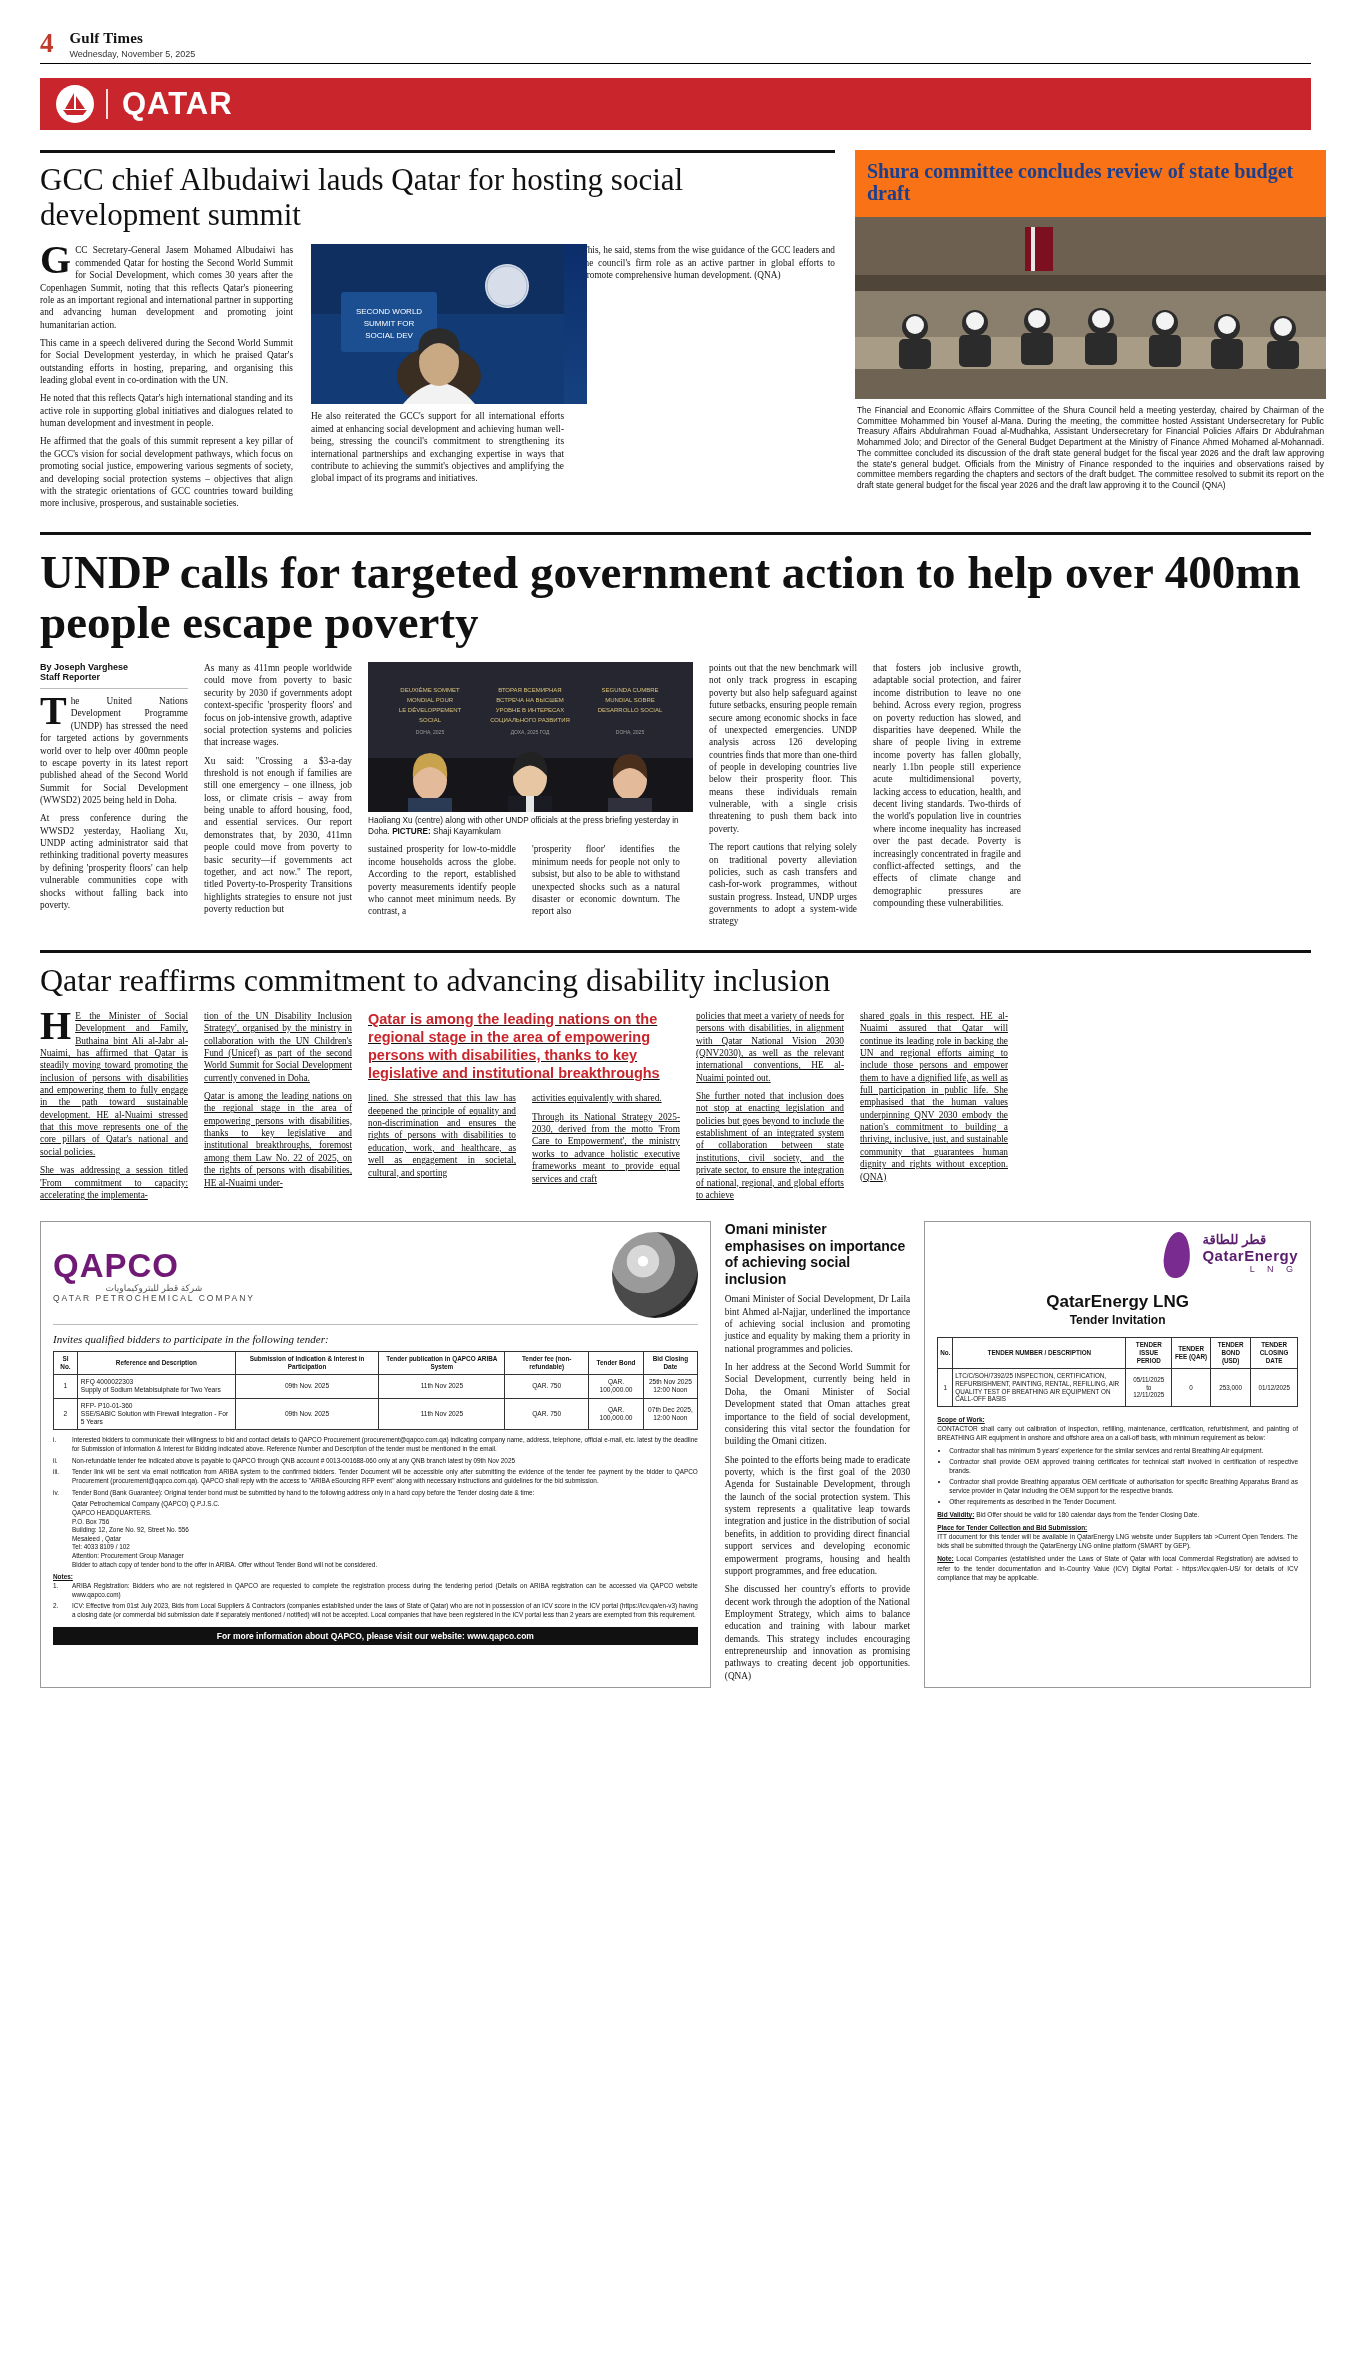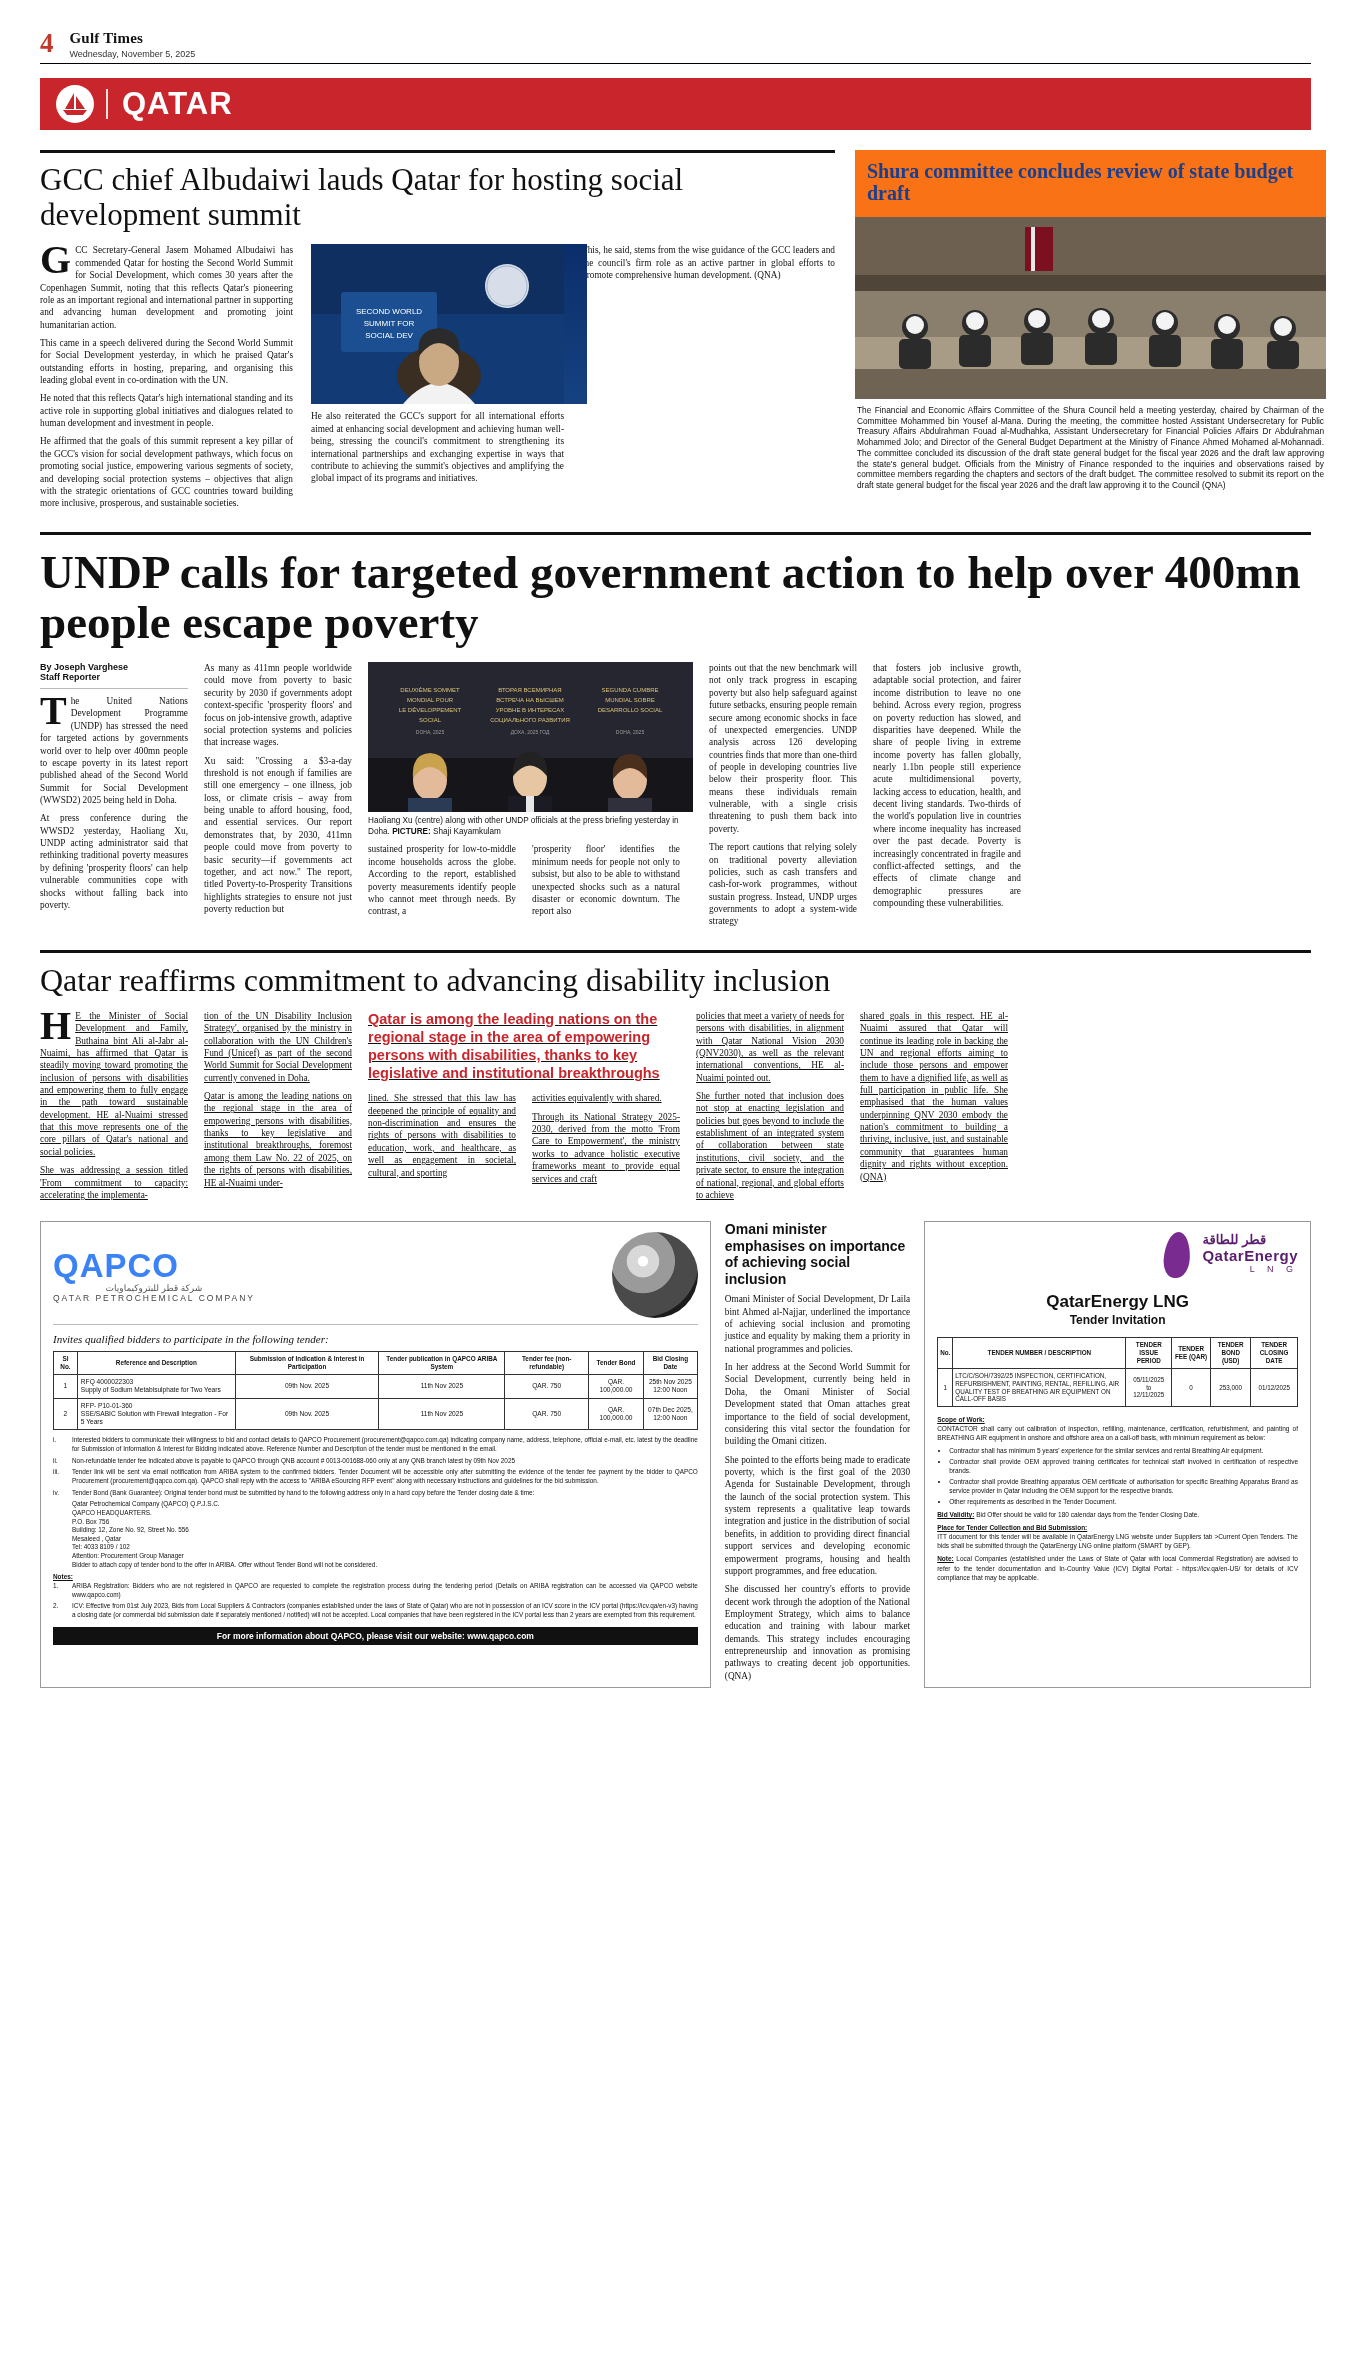--- a/index.html
+++ b/index.html
@@ -61,21 +61,21 @@
   .disab .rule-top{border-top:3px solid #111;}
   .disab h1{font-size:32px;line-height:1.1;margin:10px 0 0 0;font-weight:normal;}
   .disab-cols{display:flex;gap:16px;margin-top:12px;text-decoration:underline;}
   .dcol{width:148px;}
   .pullquote{width:300px;font-family:"Liberation Sans",sans-serif;color:#c8262c;font-weight:bold;font-size:14.5px;line-height:1.25;}
 
   
   .ads{display:flex;gap:14px;margin-top:14px;}
   .qapco{width:680px;border:1px solid #999;padding:10px 12px;box-sizing:border-box;}
   .qapco-top{display:flex;align-items:center;justify-content:space-between;}
-  .qapco-logo{font-family:"Liberation Sans",sans-serif;font-weight:bold;font-size:33px;color:#3b82f6;letter-spacing:1px;}
+  .qapco-logo{font-family:"Liberation Sans",sans-serif;font-weight:bold;font-size:33px;color:#701a75;letter-spacing:1px;}
   .qapco-ar{font-family:"Liberation Sans",sans-serif;font-size:9px;color:#555;text-align:center;margin-top:-2px;}
   .qapco-sub{font-family:"Liberation Sans",sans-serif;font-size:8.5px;color:#444;letter-spacing:2px;text-align:center;}
   .qapco-swirl{width:86px;height:86px;border-radius:50%;background:radial-gradient(circle at 36% 34%,#fff 0 6%,#d8d8d8 7% 20%,#9a9a9a 21% 40%,#4a4a4a 41% 70%,#1c1c1c 71% 100%);}
   .invites{font-family:"Liberation Serif",serif;font-style:italic;font-weight:normal;font-size:11px;margin:8px 0 6px 0;}
   table.tender{border-collapse:collapse;width:100%;font-family:"Liberation Sans",sans-serif;font-size:6.6px;}
   table.tender th,table.tender td{border:1px solid #333;padding:3px 3px;vertical-align:middle;text-align:center;line-height:1.25;}
   table.tender th{font-weight:bold;font-size:6.4px;}
   table.tender td.desc{text-align:left;}
   .notes{font-family:"Liberation Sans",sans-serif;font-size:6.4px;line-height:1.35;text-align:justify;margin-top:6px;}
   .notes .itm{display:flex;gap:5px;margin-bottom:3px;}
@@ -261,21 +261,21 @@
               <path d="M245 117 q17 -22 34 0 q2 -24 -17 -25 q-19 1 -17 25z" fill="#4b2f1d"></path>
               <rect x="240" y="136" width="44" height="18" fill="#30303c"></rect>
             </g>
           </svg>
         </div>
         <div class="photo-cap">
           <span>Haoliang Xu (centre) along with other UNDP officials at the press briefing yesterday in Doha. </span><b>PICTURE:</b> <span>Shaji Kayamkulam</span>
         </div>
         <div style="display:flex;gap:16px;margin-top:6px">
           <div style="width:148px">
-              <p class="body">sustained prosperity for low-to-middle income households across the globe. According to the report, established poverty measurements identify people who cannot meet through needs. By contrast, a</p>
+              <p class="body">sustained prosperity for low-to-middle income households across the globe. According to the report, established poverty measurements identify people who cannot meet minimum needs. By contrast, a</p>
             </div>
           <div style="width:148px">
               <p class="body">'prosperity floor' identifies the minimum needs for people not only to subsist, but also to be able to withstand unexpected shocks such as a natural disaster or economic downturn. The report also</p>
             </div>
         </div>
       </div>
       <div class="ucol">
         <p class="body">points out that the new benchmark will not only track progress in escaping poverty but also help safeguard against future setbacks, ensuring people remain secure among economic shocks in face of unexpected emergencies. UNDP analysis across 126 developing countries finds that more than one-third of people in developing countries live below their prosperity floor. This means these individuals remain vulnerable, with a single crisis threatening to push them back into poverty.</p>
         <p class="body">The report cautions that relying solely on traditional poverty alleviation policies, such as cash transfers and cash-for-work programmes, without sustain progress. Instead, UNDP urges governments to adopt a system-wide strategy</p>
       </div>

